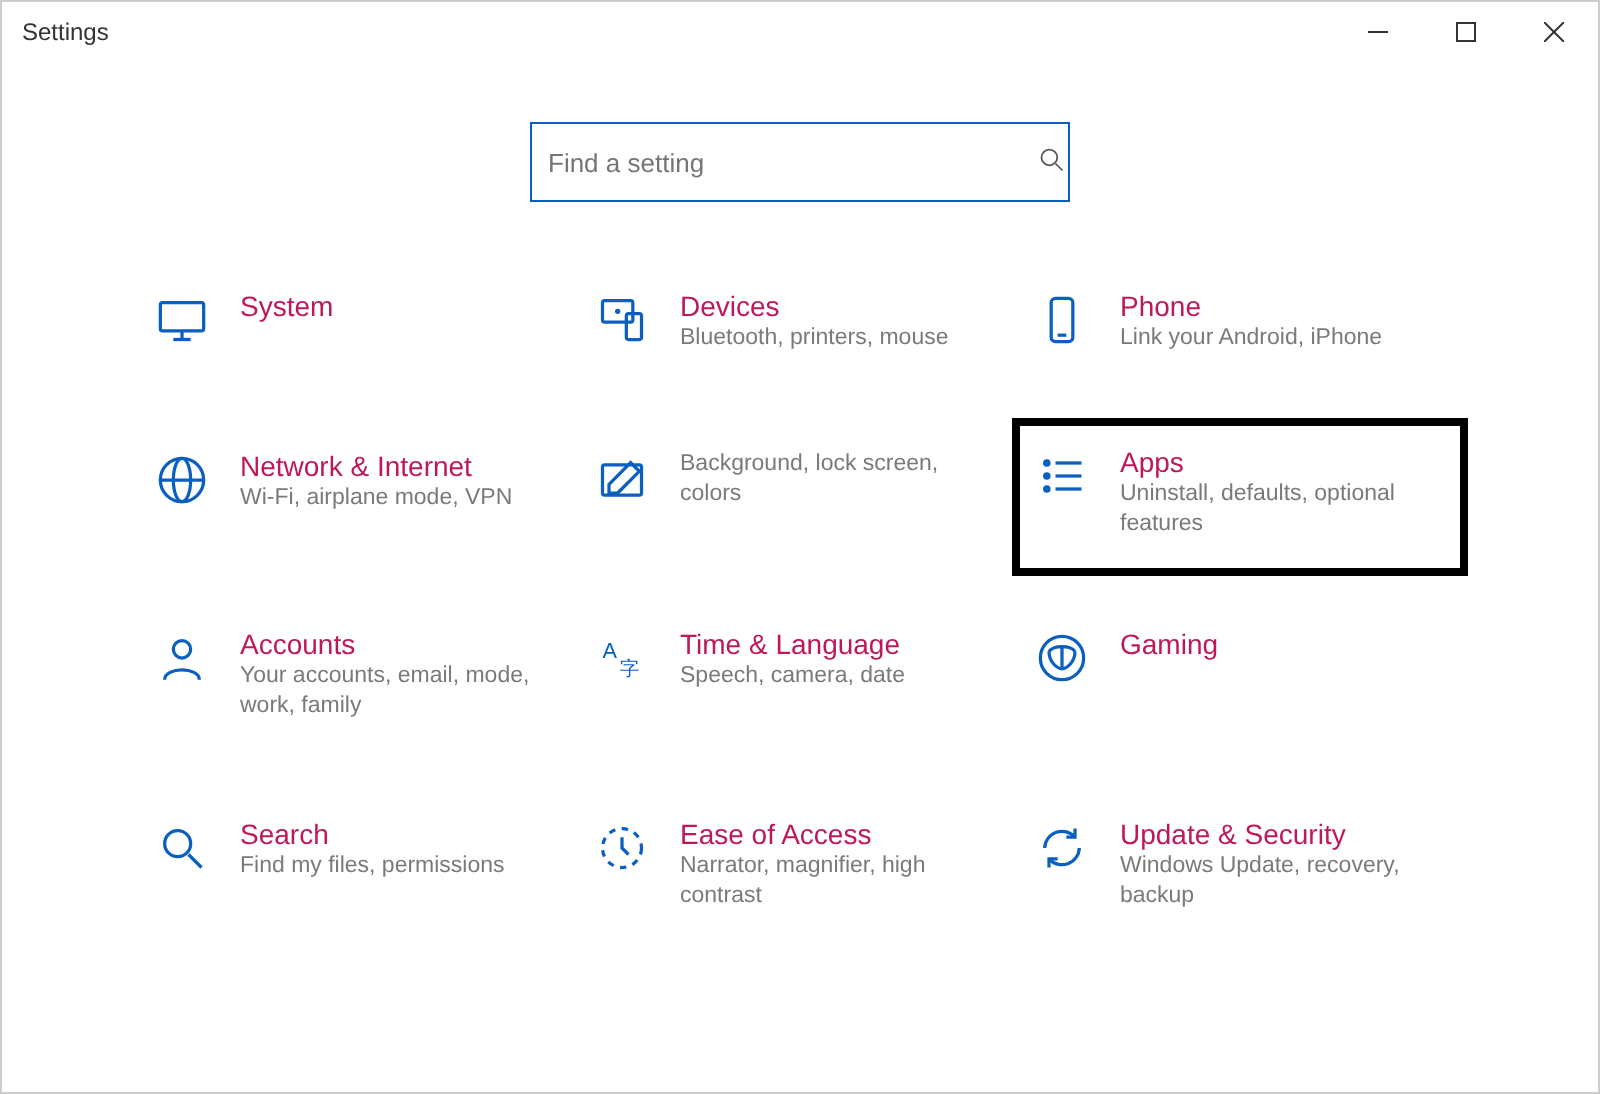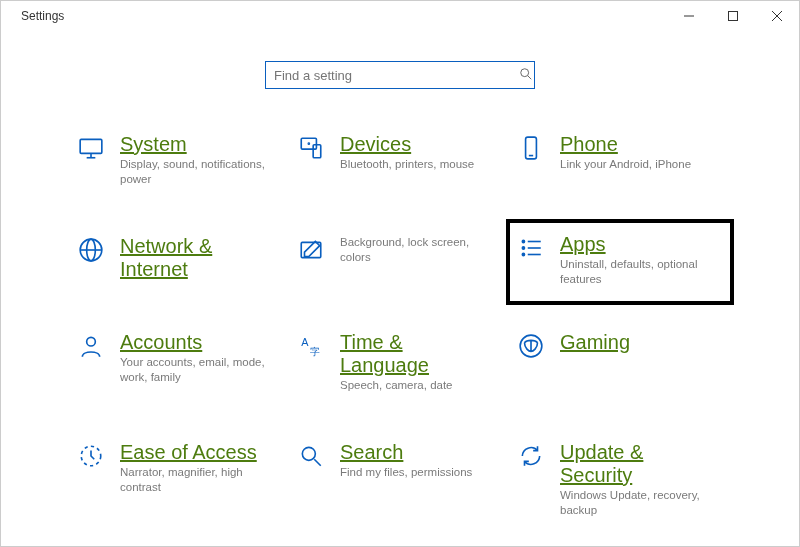--- a/index.html
+++ b/index.html
@@ -11,21 +11,21 @@
       width: 800px;
       height: 547px;
       overflow: hidden;
       border: 1px solid #ccc;
     }
     .titlebar {
       height: 30px;
       display: flex;
       align-items: center;
       justify-content: space-between;
-      padding-left: 20px;
+      padding-left: 10px;
     }
     .titlebar-label {
       font-size: 12px;
       color: #333;
     }
     .win-controls {
       display: flex;
     }
     .win-btn {
       width: 44px;
@@ -38,21 +38,21 @@
     }
     .win-btn svg { display:block; }
     .search-row {
       display: flex;
       justify-content: center;
       margin-top: 30px;
       margin-bottom: 30px;
     }
     .search-box {
       width: 270px;
-      height: 28px;
+      height: 40px;
       border: 1.5px solid #0a5fbf;
       display: flex;
       align-items: center;
       padding: 0 1px 0 8px;
       justify-content: space-between;
     }
     .search-input {
       border: none;
       outline: none;
       font-size: 13px;
@@ -88,24 +88,23 @@
       display:flex;
       align-items:center;
       justify-content:center;
     }
     .tile-icon svg { width: 26px; height: 26px; stroke:#0a5fbf; fill:none; stroke-width:1.5; }
     .tile-text {
       margin-left: 14px;
       padding-right: 8px;
     }
     .tile-title {
-      font-size: 20px;
-      color: #4d7c0f;
+      font-size: 14px;
+      color: #be185d;
       margin-bottom: 1px;
-      text-decoration: underline;
     }
     .tile-desc {
       font-size: 11.5px;
       color: #7a7a7a;
       line-height: 1.3;
     }
   </style>
 </head>
 <body>
 
@@ -148,21 +147,20 @@
   <div class="tile">
     <div class="tile-icon">
       <svg viewBox="0 0 24 24">
           <rect x="2" y="4" width="20" height="13" rx="1"></rect>
           <line x1="8" y1="21" x2="16" y2="21"></line>
           <line x1="12" y1="17" x2="12" y2="21"></line>
         </svg>
     </div>
     <div class="tile-text">
       <div class="tile-title">System</div>
-      <div class="tile-desc">Display, sound, notifications, power</div>
     </div>
   </div>
 
   <div class="tile">
     <div class="tile-icon">
       <svg viewBox="0 0 24 24">
           <rect x="3" y="3" width="14" height="10" rx="1"></rect>
           <rect x="14" y="9" width="7" height="12" rx="1"></rect>
           <circle cx="10" cy="8" r="0.5" fill="#0a5fbf"></circle>
         </svg>
@@ -189,20 +187,21 @@
   <div class="tile">
     <div class="tile-icon">
       <svg viewBox="0 0 24 24">
           <circle cx="12" cy="12" r="10"></circle>
           <ellipse cx="12" cy="12" rx="4" ry="10"></ellipse>
           <line x1="2" y1="12" x2="22" y2="12"></line>
         </svg>
     </div>
     <div class="tile-text">
       <div class="tile-title">Network &amp; Internet</div>
+      <div class="tile-desc">Wi-Fi, airplane mode, VPN</div>
     </div>
   </div>
 
   <div class="tile">
     <div class="tile-icon">
       <svg viewBox="0 0 24 24">
           <rect x="3" y="5" width="18" height="14" rx="1"></rect>
           <path d="M16 4 L20 8 L10 18 L6 18 L6 14 Z"></path>
         </svg>
     </div>
@@ -262,40 +261,40 @@
         </svg>
     </div>
     <div class="tile-text">
       <div class="tile-title">Gaming</div>
     </div>
   </div>
 
   <div class="tile">
     <div class="tile-icon">
       <svg viewBox="0 0 24 24">
+          <circle cx="10" cy="10" r="6"></circle>
+          <line x1="15" y1="15" x2="21" y2="21"></line>
+        </svg>
+    </div>
+    <div class="tile-text">
+      <div class="tile-title">Search</div>
+      <div class="tile-desc">Find my files, permissions</div>
+    </div>
+  </div>
+
+  <div class="tile">
+    <div class="tile-icon">
+      <svg viewBox="0 0 24 24">
           <circle cx="12" cy="12" r="9" stroke-dasharray="3 3"></circle>
           <path d="M12 7 L12 12 L15 15"></path>
         </svg>
     </div>
     <div class="tile-text">
       <div class="tile-title">Ease of Access</div>
       <div class="tile-desc">Narrator, magnifier, high contrast</div>
-    </div>
-  </div>
-
-  <div class="tile">
-    <div class="tile-icon">
-      <svg viewBox="0 0 24 24">
-          <circle cx="10" cy="10" r="6"></circle>
-          <line x1="15" y1="15" x2="21" y2="21"></line>
-        </svg>
-    </div>
-    <div class="tile-text">
-      <div class="tile-title">Search</div>
-      <div class="tile-desc">Find my files, permissions</div>
     </div>
   </div>
 
 
   <div class="tile">
     <div class="tile-icon">
       <svg viewBox="0 0 24 24">
           <path d="M4 12 A8 8 0 0 1 18 7"></path>
           <polyline points="18 3 18 7 14 7"></polyline>
           <path d="M20 12 A8 8 0 0 1 6 17"></path>

